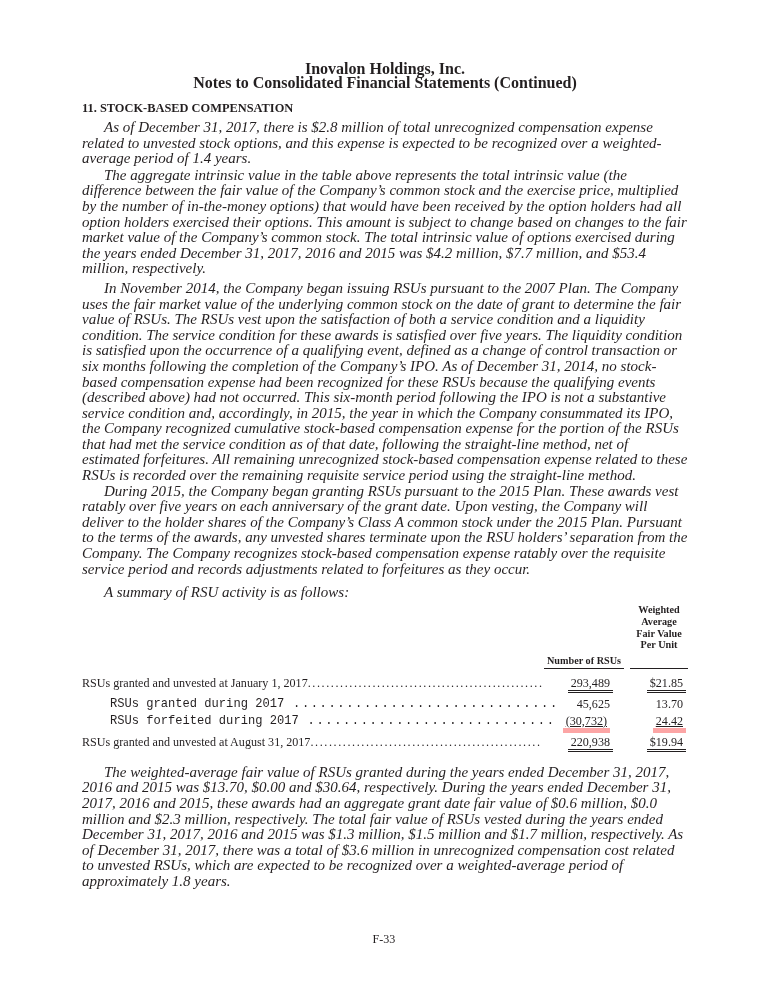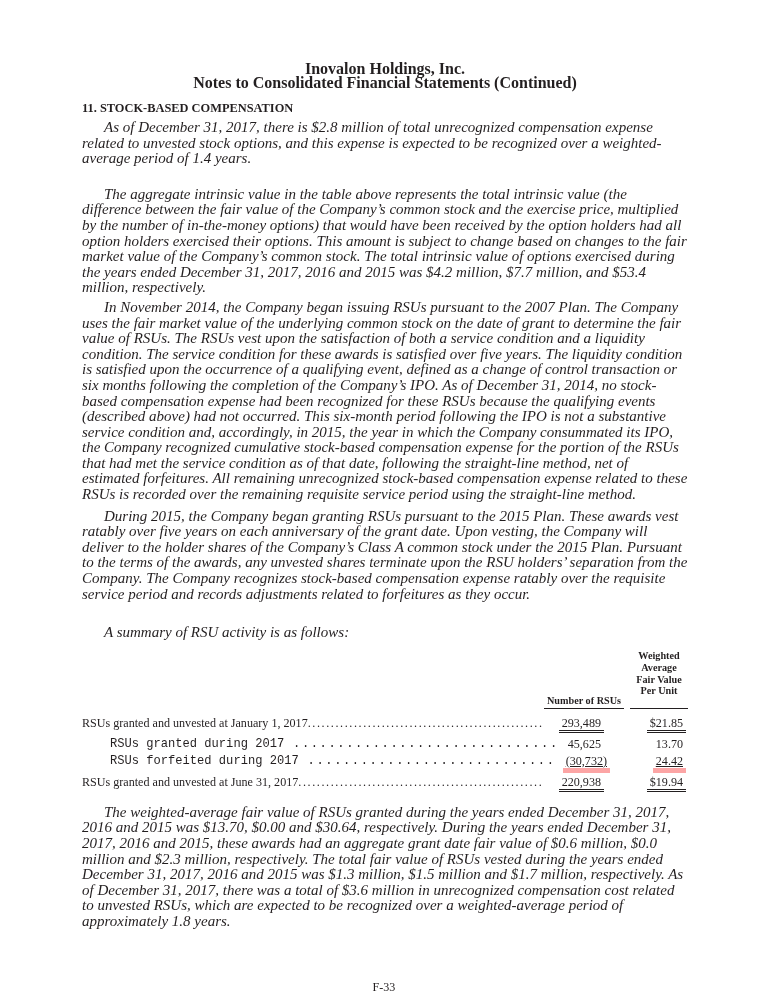--- a/index.html
+++ b/index.html
@@ -6,43 +6,43 @@
   body {
     width: 768px; height: 1000px; position: relative; overflow: hidden;
     font-family: "Liberation Serif", "DejaVu Serif", serif;
     color: #231f20;
   }
   .page { position: absolute; left: 82px; top: 62px; width: 606px; }
   .hdr { text-align: center; font-weight: bold; font-size: 16px; line-height: 14px; }
   .section-title { font-weight: bold; font-size: 12.4px; margin-top: 11px; line-height: 15px; }
   p { margin: 0; font-size: 15px; line-height: 15.6px; text-indent: 22px; text-align: left; font-style: italic; }
   .p1 { margin-top: 4px; }
-  .p2 { margin-top: 20px; }
+  .p2 { margin-top: 1px; }
   .sub { font-weight: bold; font-style: italic; font-size: 12.1px; margin-top: 20px; line-height: 15px; }
   .p3 { margin-top: 4px; }
-  .p4 { margin-top: 6px; }
-  .p5 { margin-top: 23px; }
+  .p4 { }
+  .p5 { margin-top: 8px; }
   .table { margin-top: 8px; position: relative; width: 606px; font-size: 12.1px; }
   .th-row { position: relative; height: 60px; }
   .th { position: absolute; bottom: 0; font-weight: bold; font-size: 10.2px; line-height: 11.6px; text-align: center; }
   .th.c1 { right: 64px; width: 80px; border-bottom: 1px solid #231f20; padding-bottom: 1px; margin-top: 47px; }
-  .th.c2 { right: 0; width: 58px; border-bottom: 1px solid #231f20; padding-bottom: 11px; }
+  .th.c2 { right: 0; width: 58px; border-bottom: 1px solid #231f20; padding-bottom: 17px; }
   .row { position: relative; height: 17px; line-height: 17px; white-space: nowrap; }
   .row.first { margin-top: 6px; }
   .row.gap { margin-top: 4px; }
   .row .lbl { position: absolute; left: 0; width: 460px; overflow: hidden; }
   .row.indent .lbl { left: 28px; width: 448px; font-family: Liberation Mono, monospace; }
   .row .lbl .dots { letter-spacing: 1.6px; }
-  .row .v1 { position: absolute; right: 84px; text-align: right; }
+  .row .v1 { position: absolute; right: 75px; text-align: right; }
   .row .v1.paren { right: 78px; }
   .row .v2 { position: absolute; right: 2px; text-align: right; }
   .u1 { border-bottom: 5px solid #fca5a5; line-height: 14px; display: inline-block; padding: 0 3px; text-decoration: underline; }
   .u2 { border-bottom: 3px double #231f20; line-height: 14px; display: inline-block; padding: 0 3px; }
   .p6 { margin-top: 14px; }
-  .footer { position: absolute; top: 980px; left: 0; width: 768px; text-align: center; font-size: 12.1px; }
+  .footer { position: absolute; top: 932px; left: 0; width: 768px; text-align: center; font-size: 12.1px; }
 </style>
 </head>
 <body>
 
 <div class="page">
   <div class="hdr">Inovalon Holdings, Inc.</div>
   <div class="hdr">Notes to Consolidated Financial Statements (Continued)</div>
 
   <div class="section-title">11. STOCK-BASED COMPENSATION</div>
   <p class="p1">As of December 31, 2017, there is $2.8 million of total unrecognized compensation expense related to unvested stock options, and this expense is expected to be recognized over a weighted-average period of 1.4 years.</p>
@@ -76,21 +76,21 @@
     </div>
 
 
     <div class="row indent">
       <div class="lbl"><span>RSUs forfeited during 2017</span><span class="dots"> .................................................................</span></div>
       <div class="v1 paren"><span class="u1">(30,732)</span></div>
       <div class="v2"><span class="u1">24.42</span></div>
     </div>
 
     <div class="row gap">
-      <div class="lbl"><span>RSUs granted and unvested at June 31, 2017</span><span class="dots">..................................................................</span></div>
+      <div class="lbl"><span>RSUs granted and unvested at August 31, 2017</span><span class="dots">..................................................................</span></div>
       <div class="v1"><span class="u2">220,938</span></div>
       <div class="v2"><span class="u2">$19.94</span></div>
     </div>
   </div>
 
   <p class="p6">The weighted-average fair value of RSUs granted during the years ended December 31, 2017, 2016 and 2015 was $13.70, $0.00 and $30.64, respectively. During the years ended December 31, 2017, 2016 and 2015, these awards had an aggregate grant date fair value of $0.6 million, $0.0 million and $2.3 million, respectively. The total fair value of RSUs vested during the years ended December 31, 2017, 2016 and 2015 was $1.3 million, $1.5 million and $1.7 million, respectively. As of December 31, 2017, there was a total of $3.6 million in unrecognized compensation cost related to unvested RSUs, which are expected to be recognized over a weighted-average period of approximately 1.8 years.</p>
 </div>
 
 <div class="footer">F-33</div>
 

